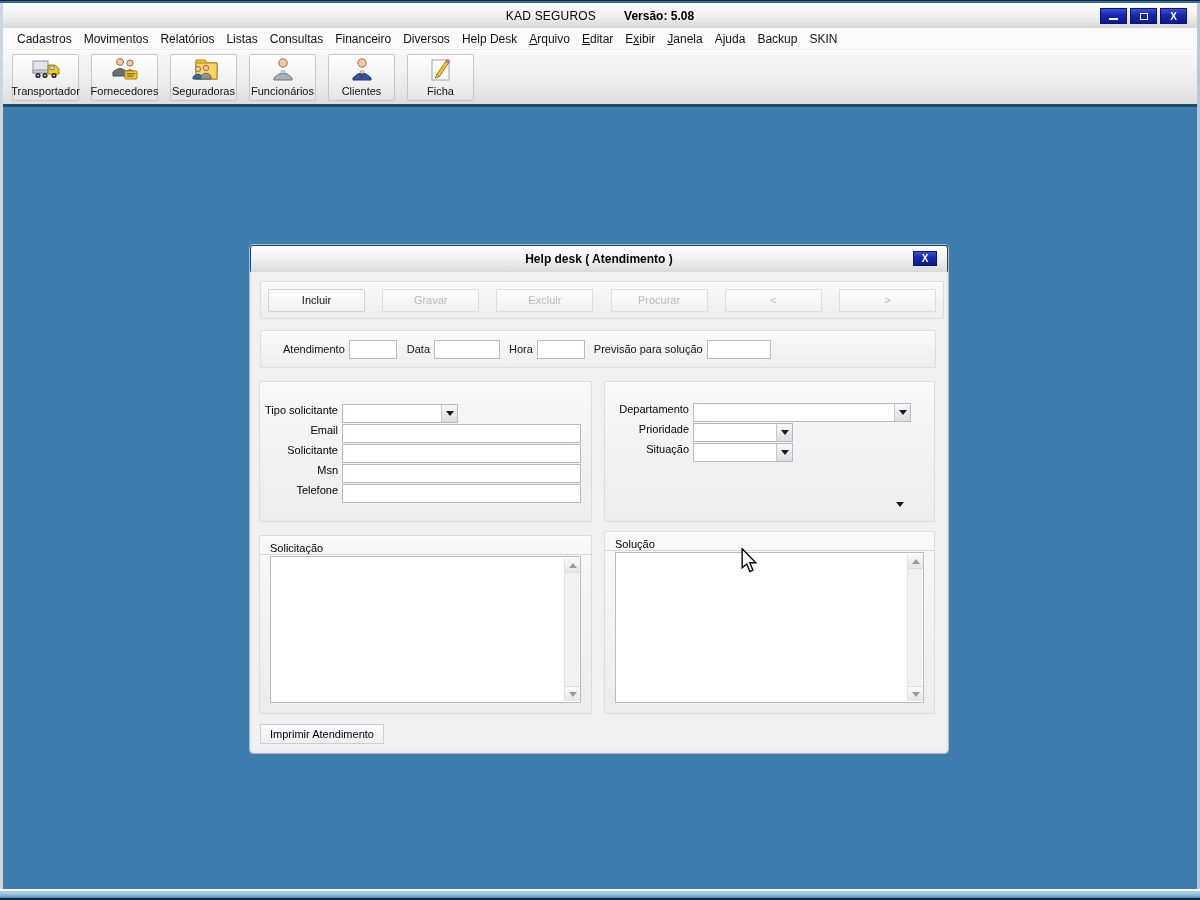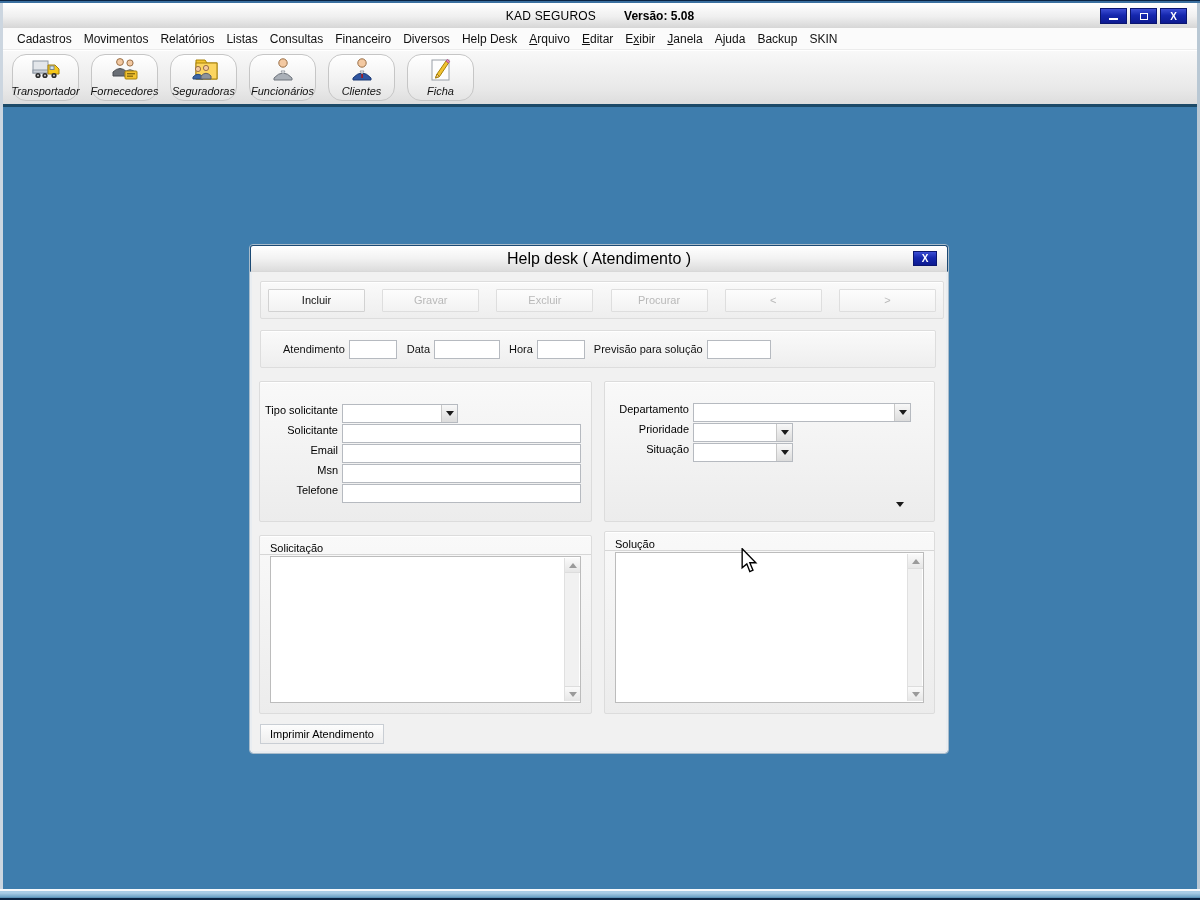--- a/index.html
+++ b/index.html
@@ -32,38 +32,38 @@
   .menubar { position:absolute; left:3px; top:28px; width:1194px; height:22px; background:#fbfbfb;
              border-bottom:1px solid #ececec; display:flex; align-items:center; padding-left:8px; }
   .menu-item { padding:14px 6px; font-size:12px; color:#111; white-space:nowrap; }
   .menu-item u { text-decoration:underline; }
 
   
   .toolbar { position:absolute; left:3px; top:50px; width:1194px; height:57px;
              background:linear-gradient(180deg,#f8f8f8,#e9e9e9 70%,#dddddd);
              border-top:1px solid #fff; border-bottom:3px solid #1c4a68;
              display:flex; align-items:center; gap:12px; padding-left:9px; }
-  .tool-btn { width:67px; height:47px; border:1px solid #c6c6c6; border-radius:14px;
+  .tool-btn { width:67px; height:47px; border:1px solid #c6c6c6; border-radius:2px;
               background:linear-gradient(180deg,#ffffff,#f1f1f1 60%,#e4e4e4);
               display:flex; flex-direction:column; align-items:center; justify-content:flex-end;
-              padding-bottom:2px;font-style:italic; }
+              padding-bottom:2px; }
   .tool-btn .icon { height:30px; display:flex; align-items:center; justify-content:center; }
   .tool-btn .tlabel { font-size:11px; color:#111; line-height:13px; }
 
   
   .desktop { position:absolute; left:3px; top:107px; width:1194px; height:782px; background:#3e7dad; }
 
   
   .dialog { position:absolute; left:250px; top:245px; width:698px; height:508px;
             background:#f1f1f1; border:2px solid #e9edf1; outline:1px solid #a9bccb; border-radius:3px; }
   .dialog-titlebar { position:relative; margin:-2px -2px 0 -2px; height:27px;
             border:1px solid #1c4a74; border-bottom:1px solid #d8d8d8; border-radius:3px 3px 0 0;
             background:linear-gradient(180deg,#ffffff,#f2f2f2 50%,#dcdcdc);
             display:flex; align-items:center; justify-content:center; }
-  .dialog-title { font-weight:normal; font-size:16px; }
+  .dialog-title { font-weight:bold; font-size:12px; }
   .dialog-close { position:absolute; right:10px; top:5px; width:24px; height:15px;
             background:linear-gradient(180deg,#3c4ed4,#1527ae 45%,#0d1a90); border:1px solid #0a1570;
             color:#fff; font-size:10px; font-weight:bold; display:flex; align-items:center; justify-content:center; }
 
   .panel { position:absolute; border:1px solid #dddddd; border-radius:2px;
            background:linear-gradient(180deg,#fafafa,#eeeeee); box-shadow:inset 0 1px 0 #fff; }
 
   .actions-panel { left:8px; top:34px; width:684px; height:38px;
                    display:flex; align-items:center; justify-content:space-between; padding:0 7px; }
   .act-btn { width:97px; height:23px; border:1px solid #d2d2d2; border-radius:1px;
@@ -275,25 +275,25 @@
       <div class="frow">
         <span class="lcol78">Tipo solicitante</span>
         <div class="combo cw116">
           <div class="combo-field"></div>
           <div class="combo-btn">
               <span class="dd-arrow"></span>
             </div>
         </div>
       </div>
       <div class="frow">
+        <span class="lcol78">Email</span>
+        <input class="tb w239" value="" style="">
+      </div>
+      <div class="frow">
         <span class="lcol78">Solicitante</span>
-        <input class="tb w239" value="" style="">
-      </div>
-      <div class="frow">
-        <span class="lcol78">Email</span>
         <input class="tb w239" value="" style="">
       </div>
       <div class="frow">
         <span class="lcol78">Msn</span>
         <input class="tb w239" value="" style="">
       </div>
       <div class="frow">
         <span class="lcol78">Telefone</span>
         <input class="tb w239" value="" style="">
       </div>

